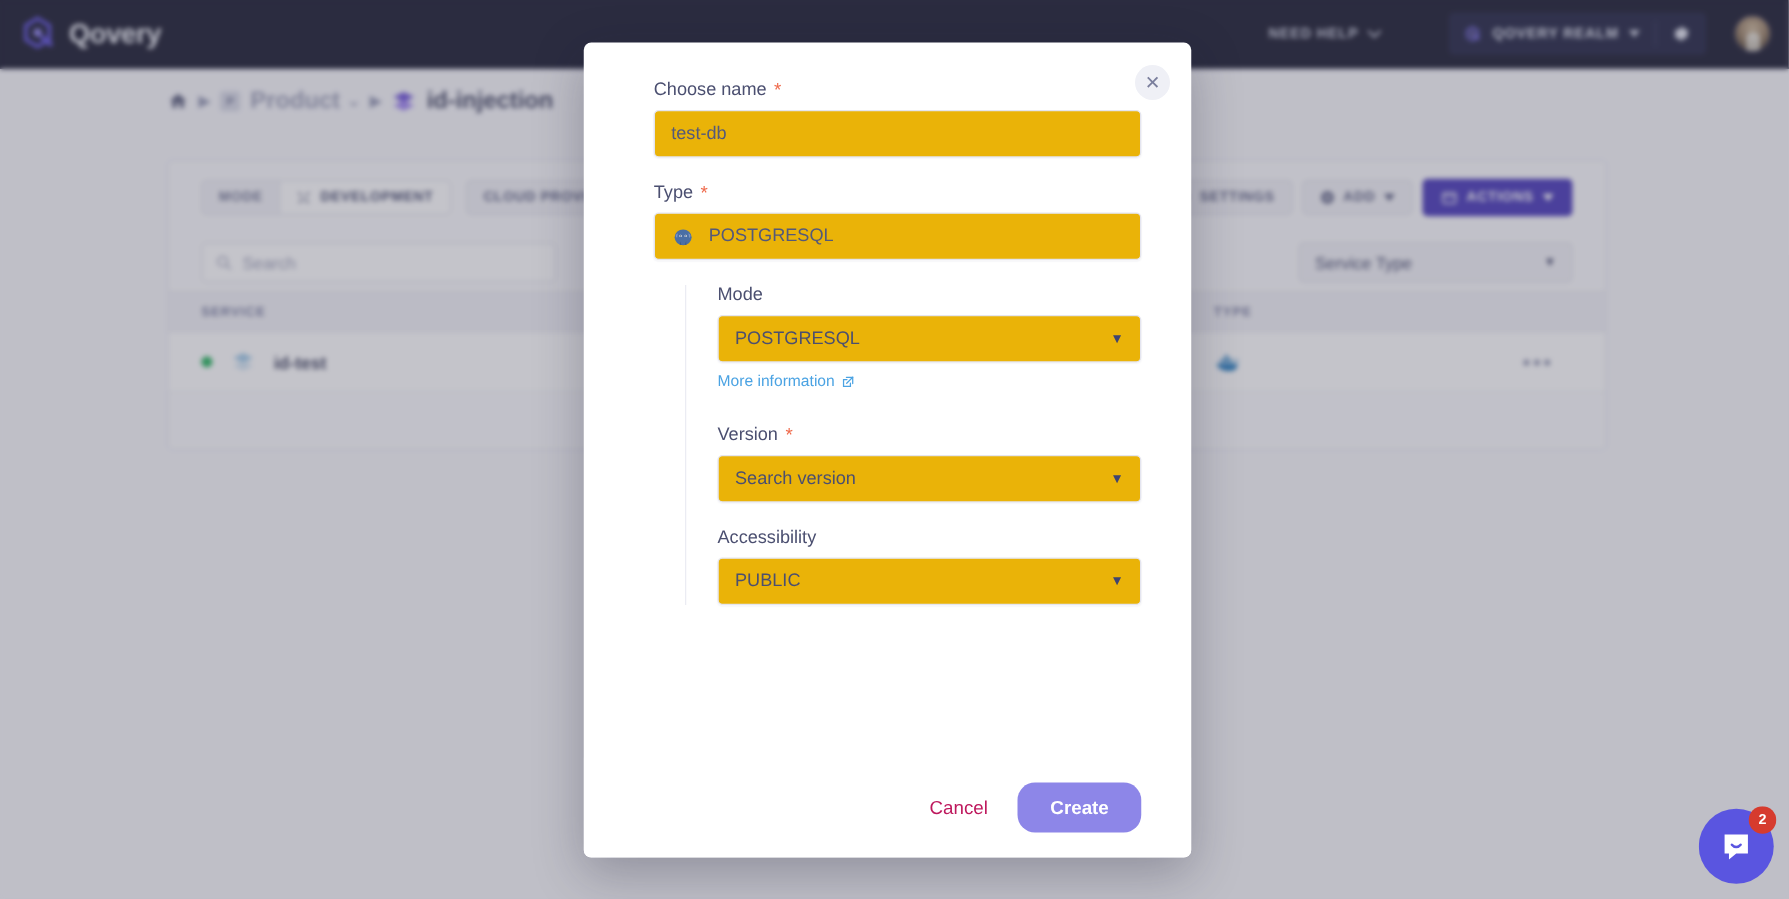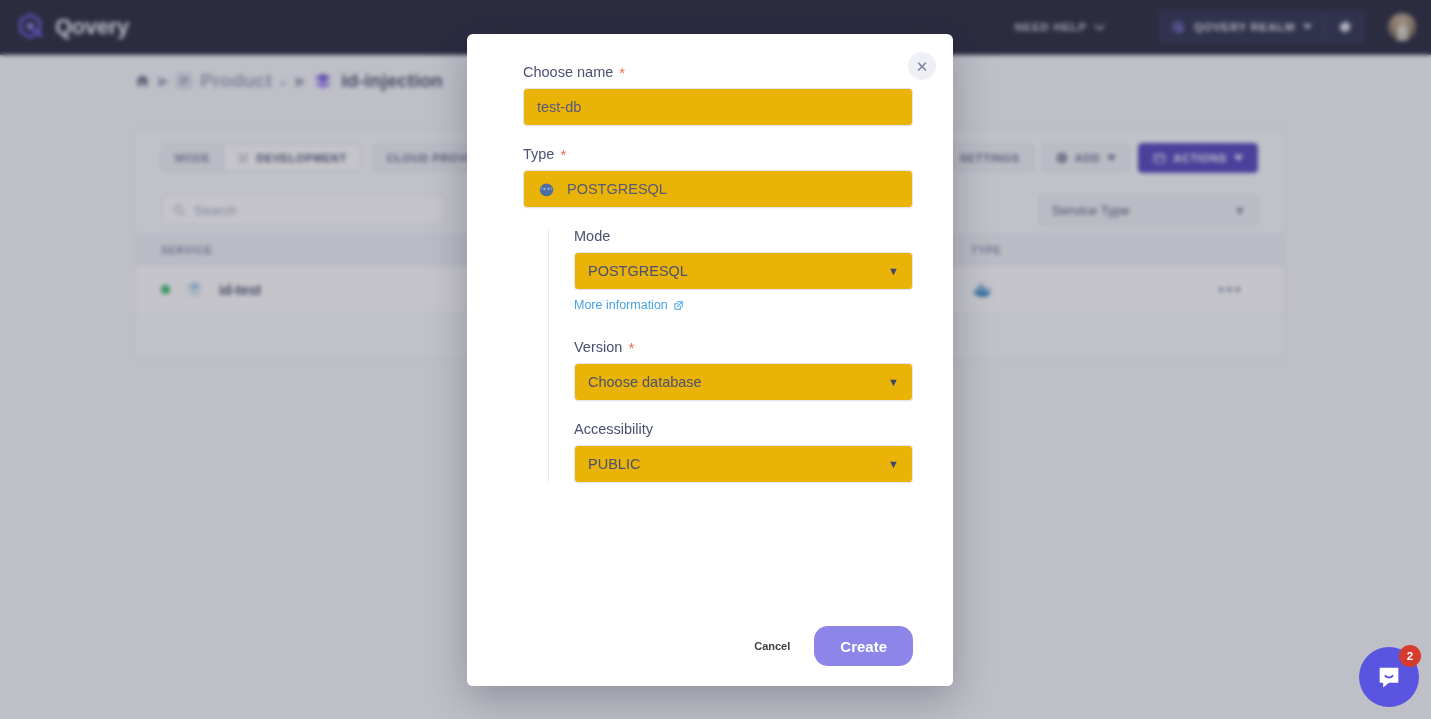--- a/index.html
+++ b/index.html
@@ -205,21 +205,21 @@
     display: inline-flex; align-items: center; gap: 5px; cursor: pointer;
   }
   .modal-footer {
     height: 80px; display: flex; align-items: center;
     justify-content: flex-end; gap: 10px;
     padding: 0 40px;
     background: #ffffff;
   }
   .btn-cancel {
     background: none; border: none; cursor: pointer;
-    color: #404040; font-size: 11px; font-weight: 700;
+    color: #be185d; font-size: 15px; font-weight: 400;
     padding: 10px 14px; font-family: inherit;
   }
   .btn-create {
     background: #8d86e8; border: none; border-radius: 14px;
     color: #ffffff; font-size: 15px; font-weight: 700;
     padding: 0 26px; height: 40px; cursor: pointer; font-family: inherit;
   }
 
   
   .chat-widget {
@@ -451,21 +451,21 @@
             </svg>
           </div>
         </div>
 
         <div class="field" style="margin-top:26px">
           <div class="field-label">
             <span>Version</span>
             <span class="req">*</span>
           </div>
           <div class="select">
-            <span>Choose database</span>
+            <span>Search version</span>
             <span class="caret">▼</span>
           </div>
         </div>
 
         <div class="field" style="">
           <div class="field-label">
             <span>Accessibility</span>
           </div>
           <div class="select">
             <span>PUBLIC</span>

